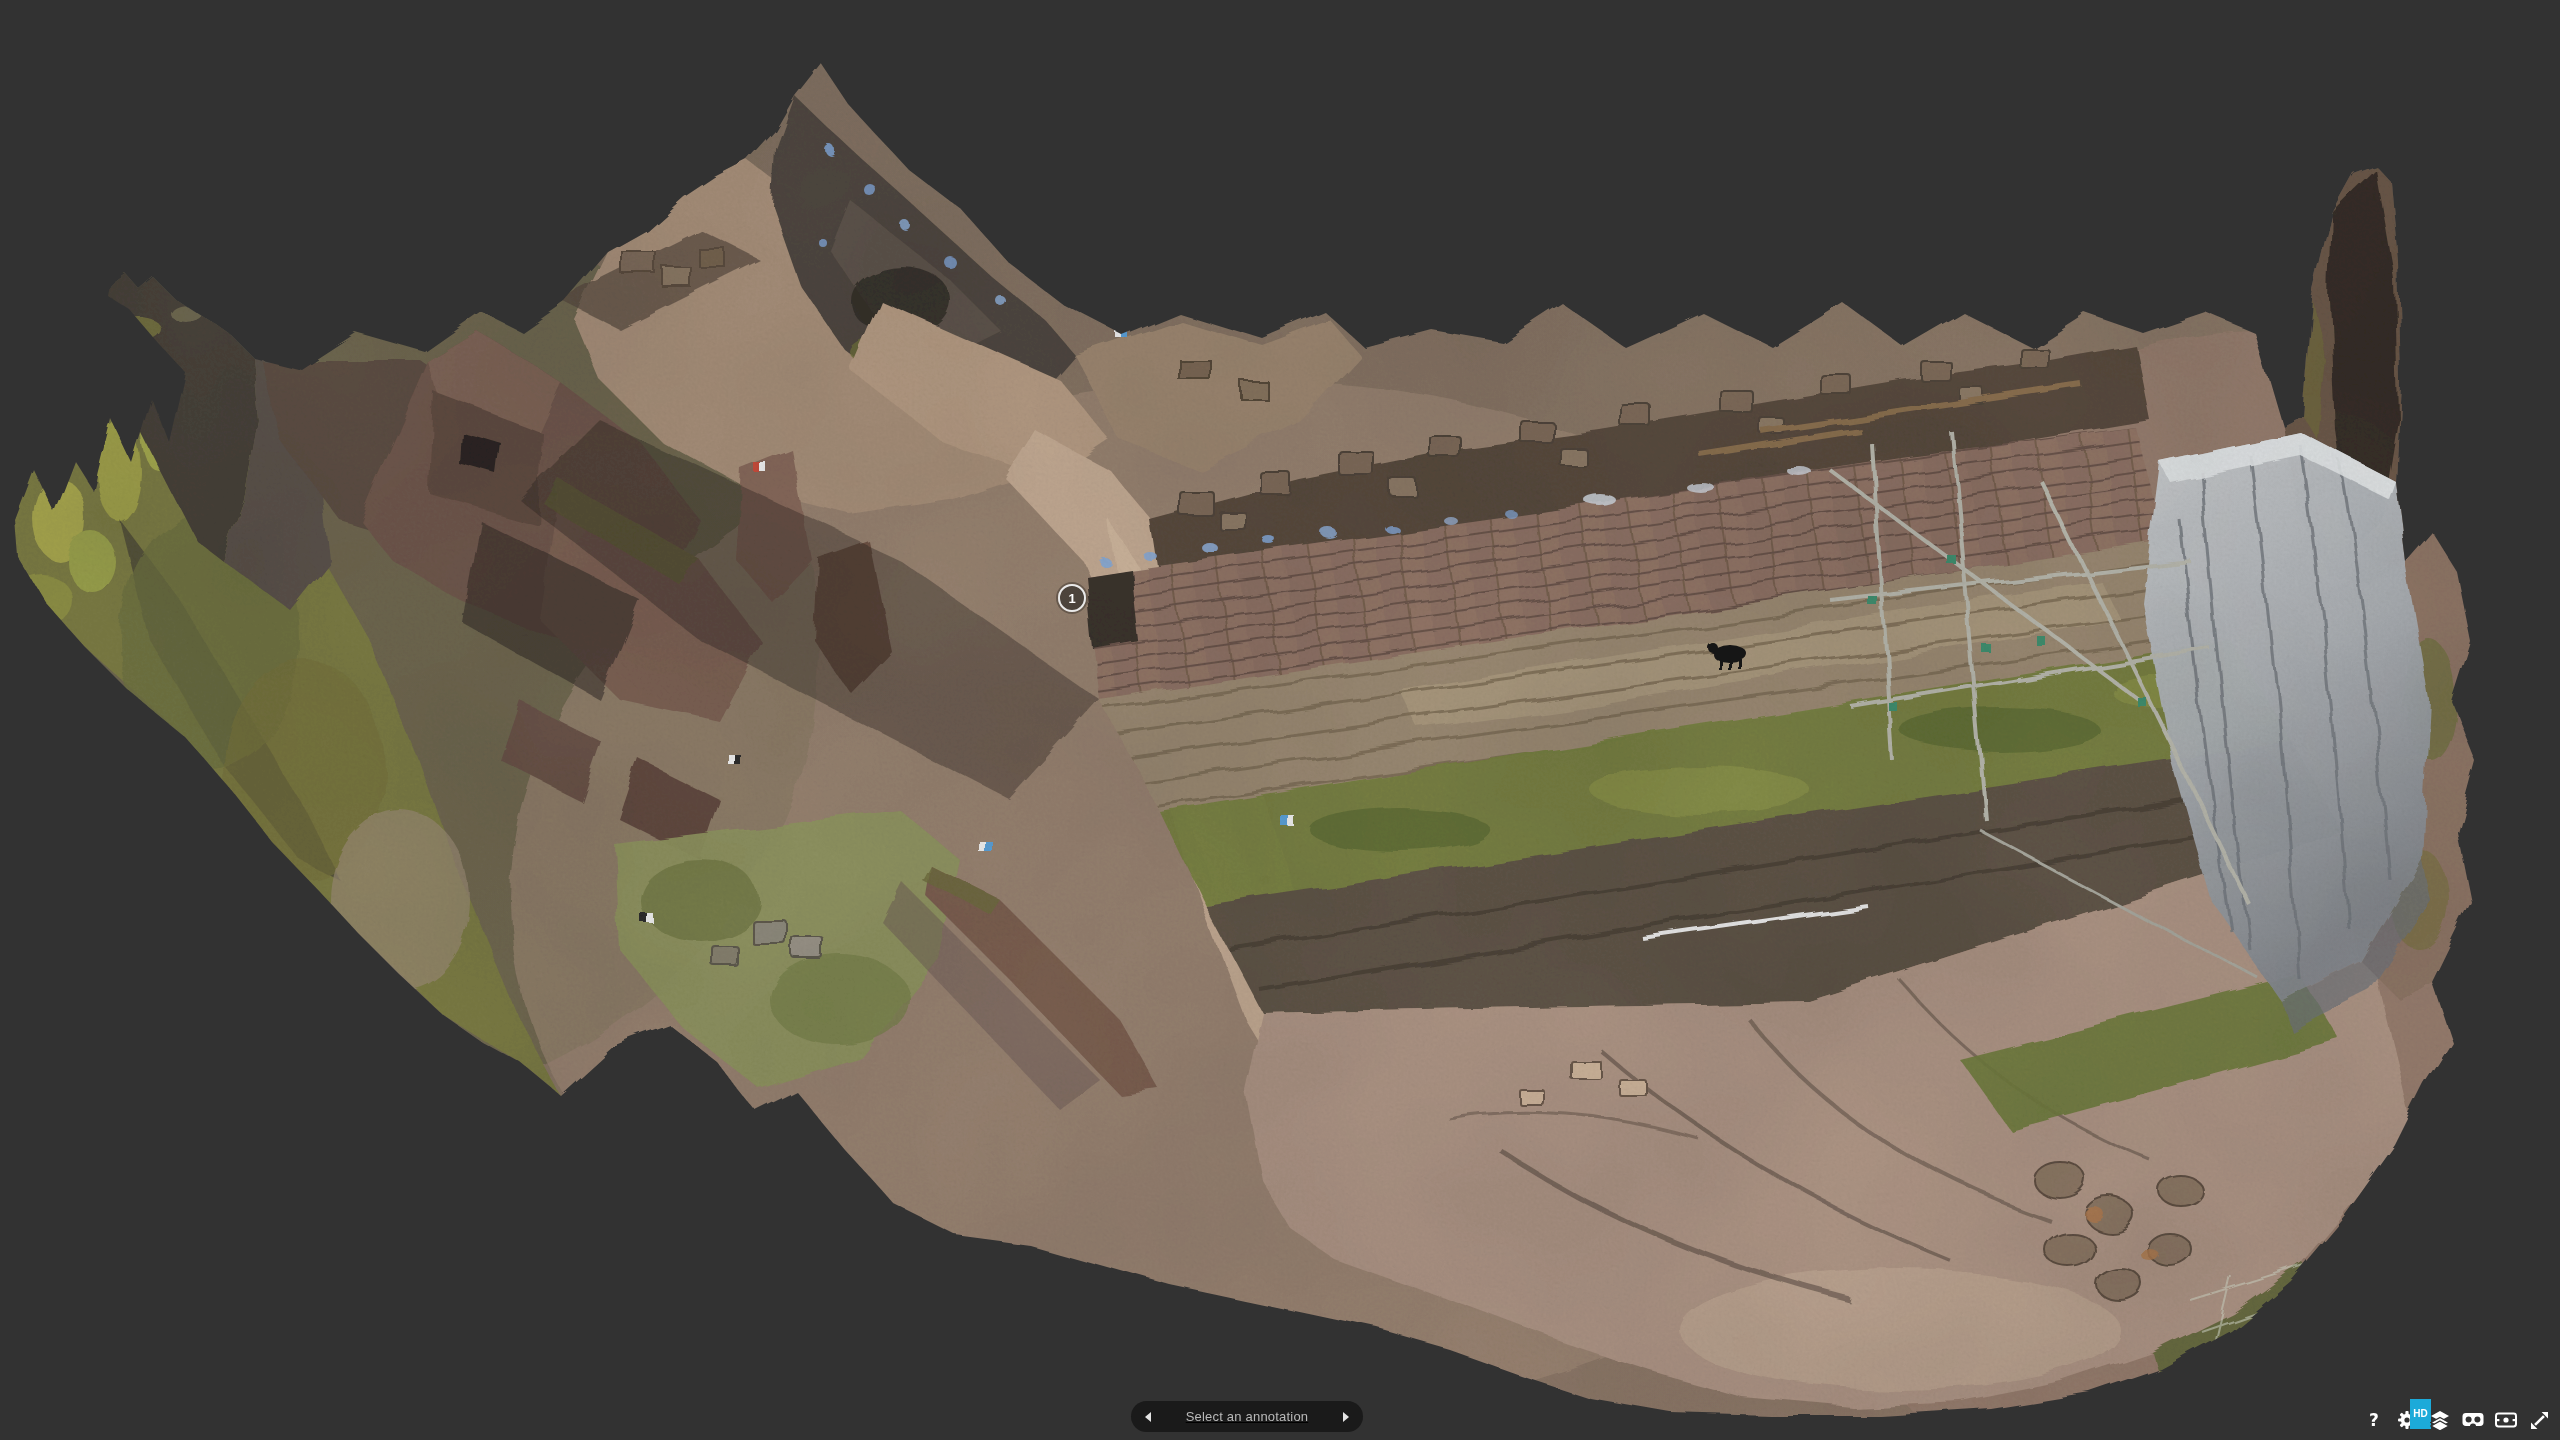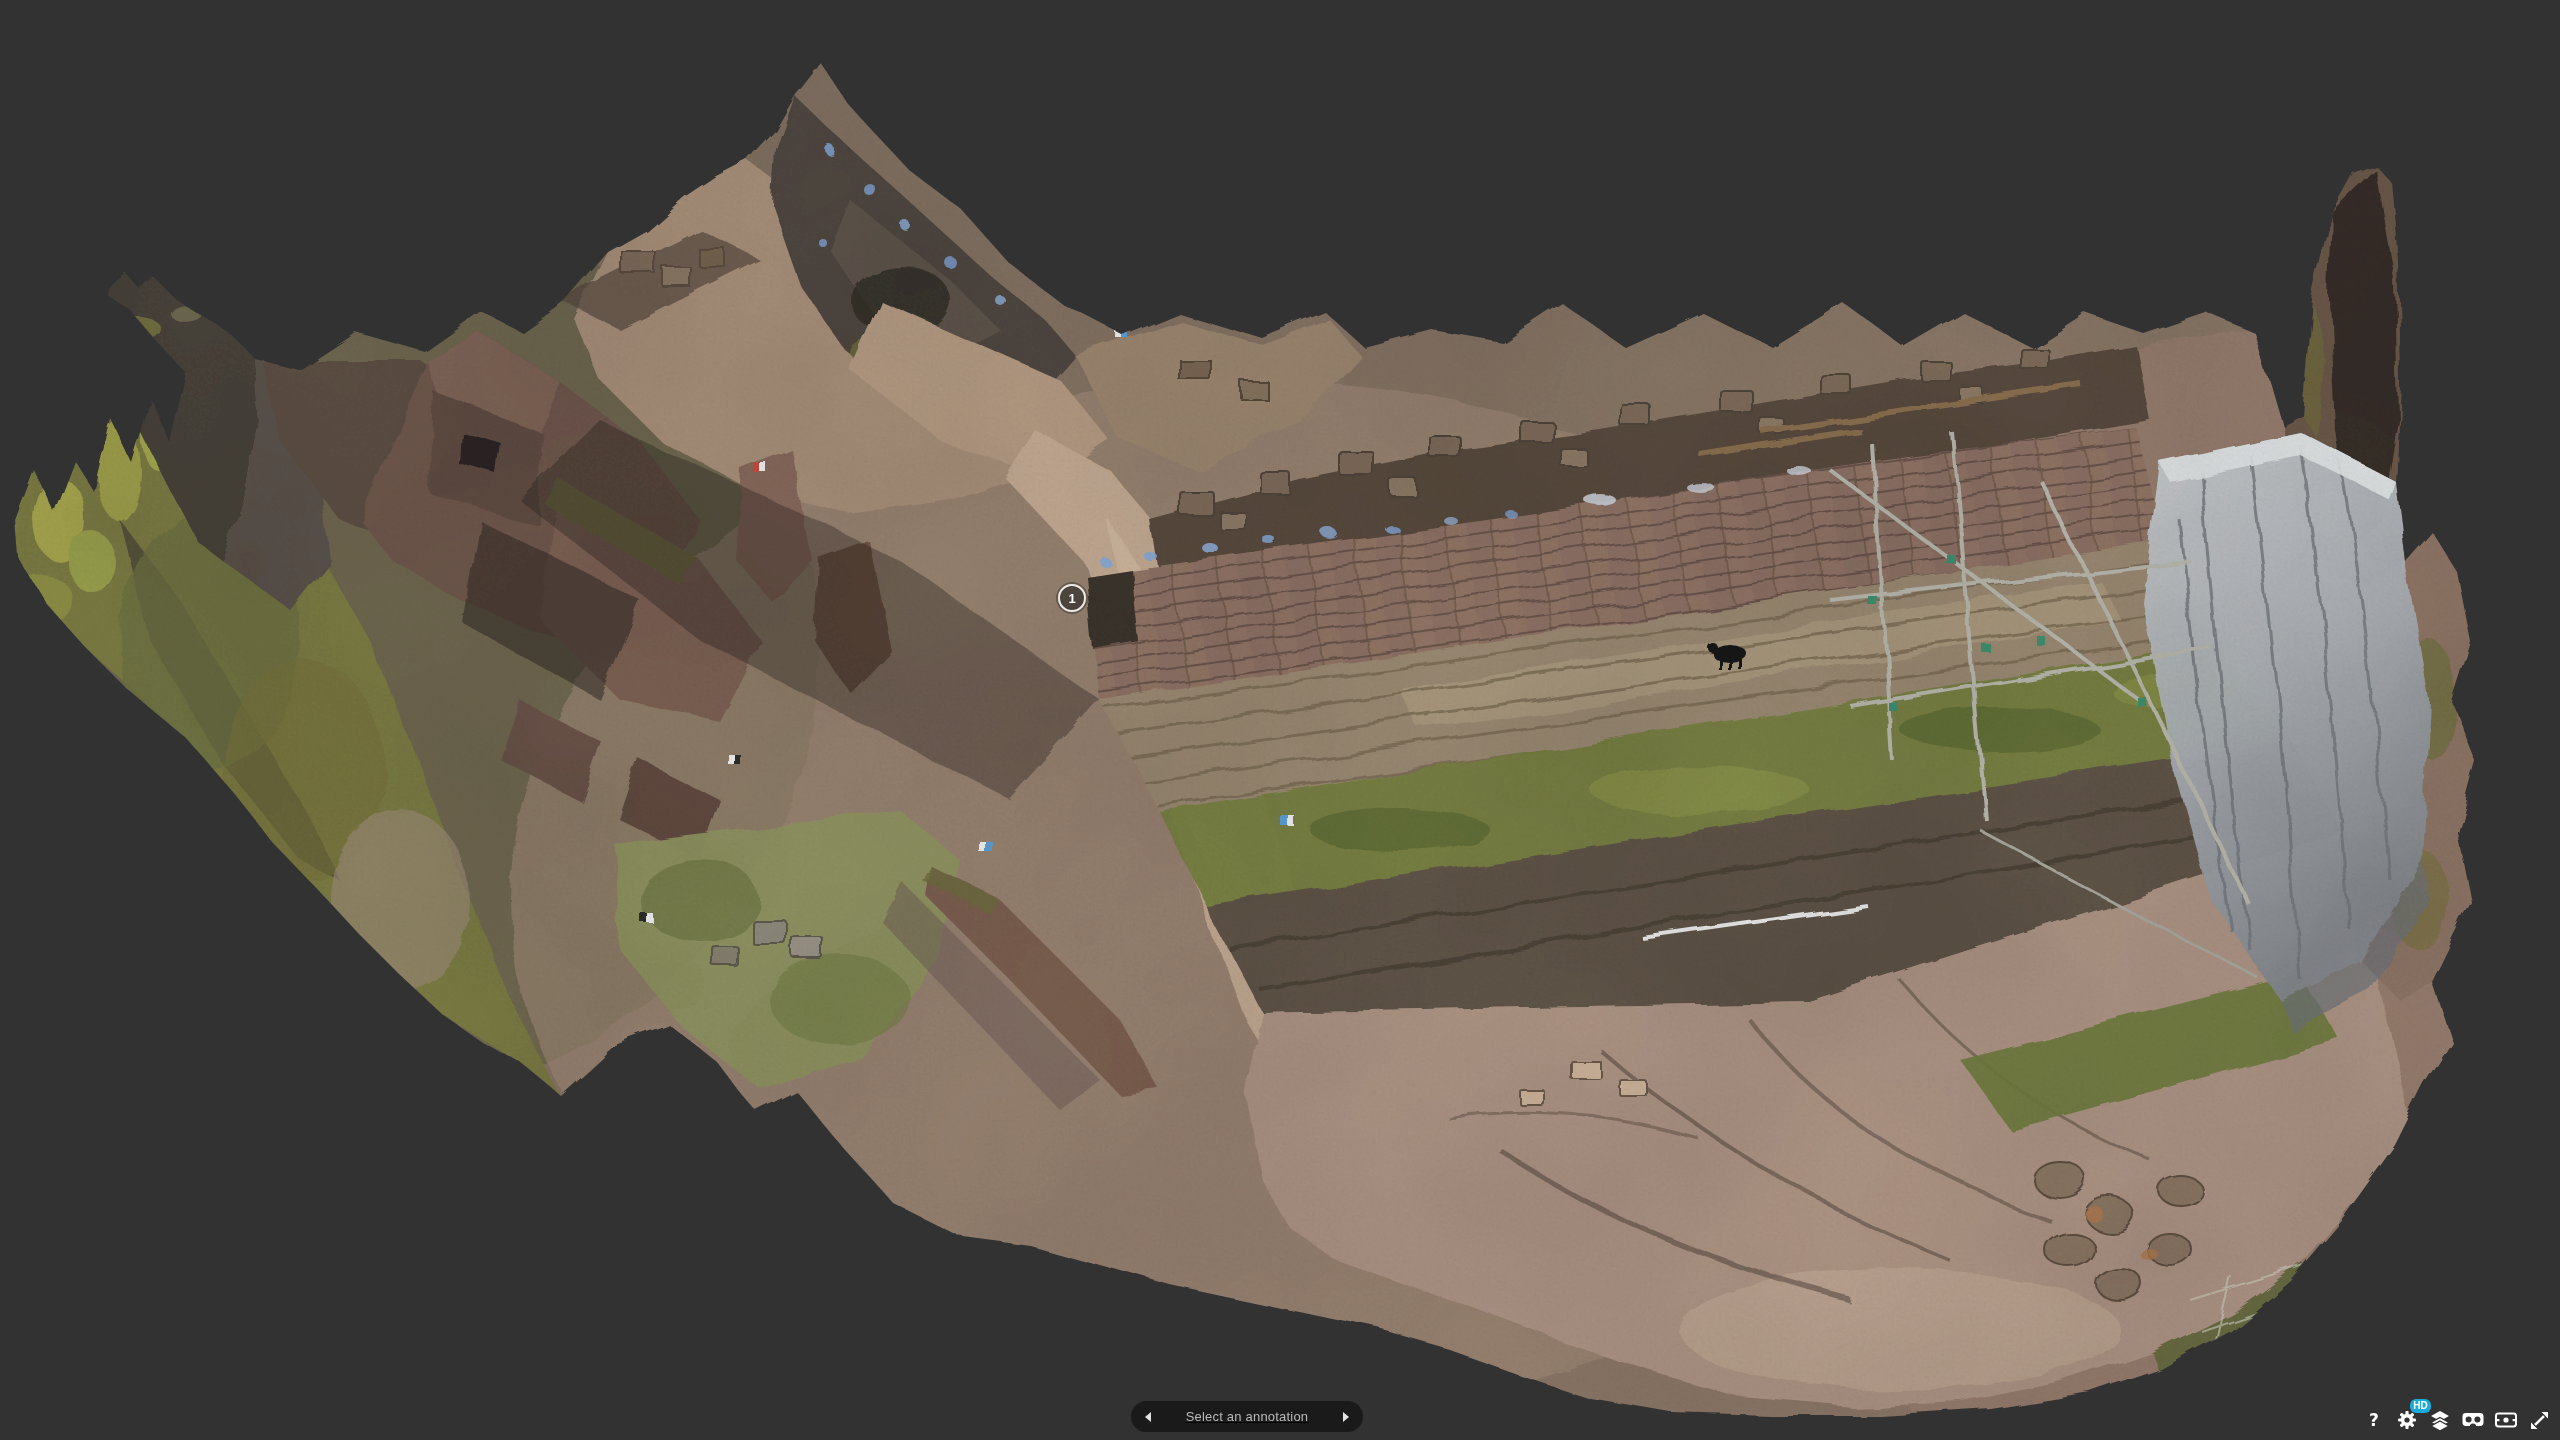--- a/index.html
+++ b/index.html
@@ -25,21 +25,21 @@
   .nav-label{flex:1;text-align:center;color:#b9b9b9;font-size:13px;letter-spacing:.2px;
     white-space:nowrap;cursor:default;}
 
   
   .toolbar{position:absolute;right:10px;bottom:9px;display:flex;align-items:center;gap:11px;}
   .tb-btn{position:relative;width:22px;height:22px;background:none;border:none;padding:0;
     display:flex;align-items:center;justify-content:center;cursor:pointer;color:#fff;}
   .tb-btn svg{display:block;}
   .help-glyph{color:#fff;font-size:17px;font-weight:bold;font-family:"DejaVu Sans",sans-serif;}
   .hd-badge{position:absolute;top:-10px;right:-13px;background:#1caad9;color:#fff;
-    font-size:10px;font-weight:bold;line-height:12px;padding:1px 3px;border-radius:6px;
+    font-size:10px;font-weight:bold;line-height:12px;padding:9px 3px;border-radius:0;
     letter-spacing:.2px;}
 </style>
 </head>
 <body>
 
 <div class="stage">
 
   <svg class="model-svg" viewBox="0 0 2560 1440" xmlns="http://www.w3.org/2000/svg">
     <defs>
       <linearGradient id="gBase" x1="0" y1="0" x2="1" y2="1">

